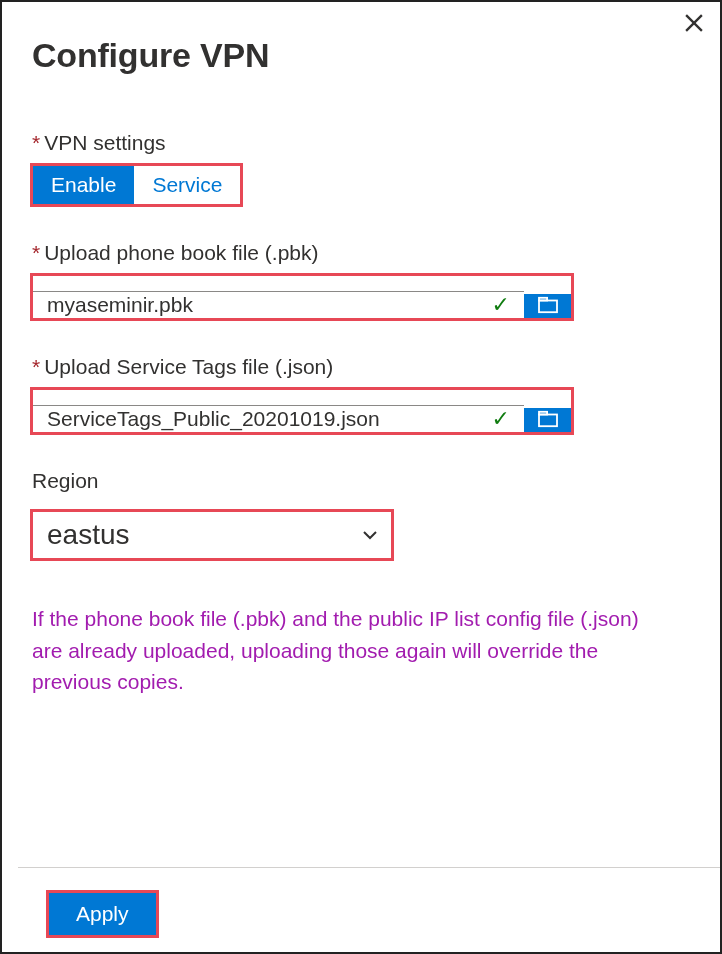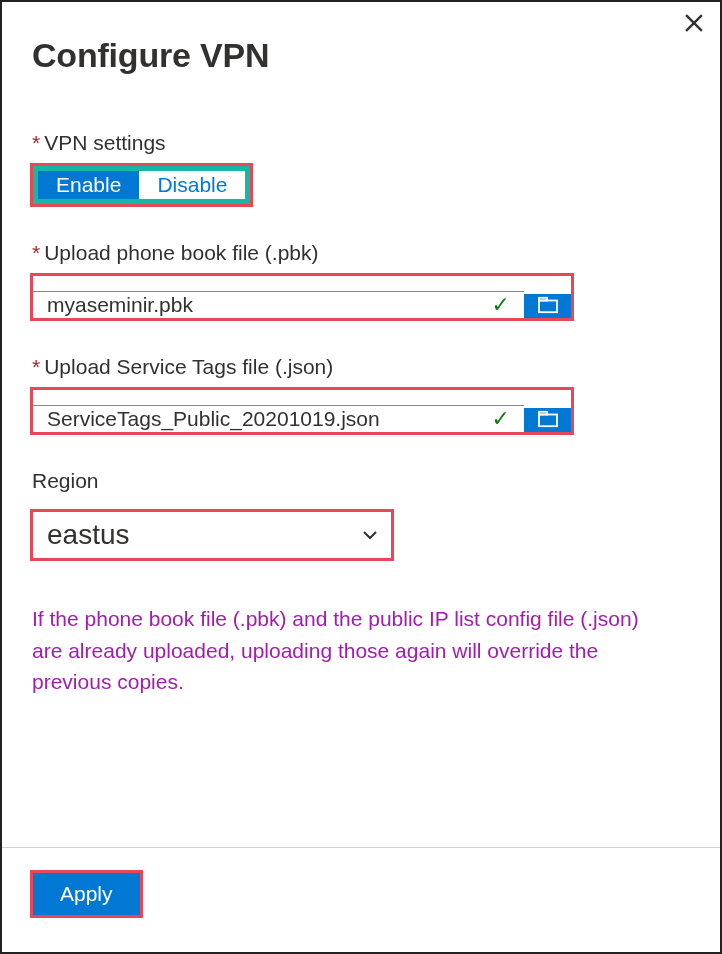--- a/index.html
+++ b/index.html
@@ -37,21 +37,21 @@
   .field-label {
     font-size: 21px;
     font-weight: 400;
     color: #323130;
     margin-bottom: 10px;
   }
   .req { color: #a4262c; margin-right: 4px; }
 
   .toggle-group {
     display: inline-flex;
-    border: 6px solid #14b8a6;
+    border: 1px solid #14b8a6;
     height: 40px;
     outline: 3px solid #e74856; 
     outline-offset: -1px;
   }
   .toggle-btn {
     display: flex; align-items: center; justify-content: center;
     padding: 0 18px;
     font-size: 21px;
     cursor: pointer;
     border: none;
@@ -117,22 +117,22 @@
   .help-text {
     font-size: 21px;
     line-height: 1.5;
     color: #a21caf;
     margin-top: 44px;
     max-width: 640px;
   }
 
   .footer {
     position: absolute;
-    left: 0; right: 0; bottom: 0;
-    padding: 24px 30px 36px 30px;
+    left: 16px; right: 0; bottom: 0;
+    padding: 24px 30px 16px 30px;
     border-top: 1px solid #d2d0ce;
   }
   .apply-btn-wrap {
     display:inline-block;
     outline: 3px solid #e74856;
     outline-offset: -1px;
   }
   .apply-btn {
     background: #0078d4;
     color: #ffffff;
@@ -156,21 +156,21 @@
 </button>
 
 <h1 class="title">Configure VPN</h1>
 
 <div class="field-block">
   <div class="field-label">
     <span class="req">*</span><span>VPN settings</span>
   </div>
   <div class="toggle-group">
     <button class="toggle-btn active">Enable</button>
-    <button class="toggle-btn">Disable</button>
+    <button class="toggle-btn">Service</button>
   </div>
 </div>
 
 <div class="field-block">
   <div class="field-label">
     <span class="req">*</span><span>Upload phone book file (.pbk)</span>
   </div>
   <div class="file-row" style="width:540px">
     <div class="file-input">
       <span>myaseminir.pbk</span>

